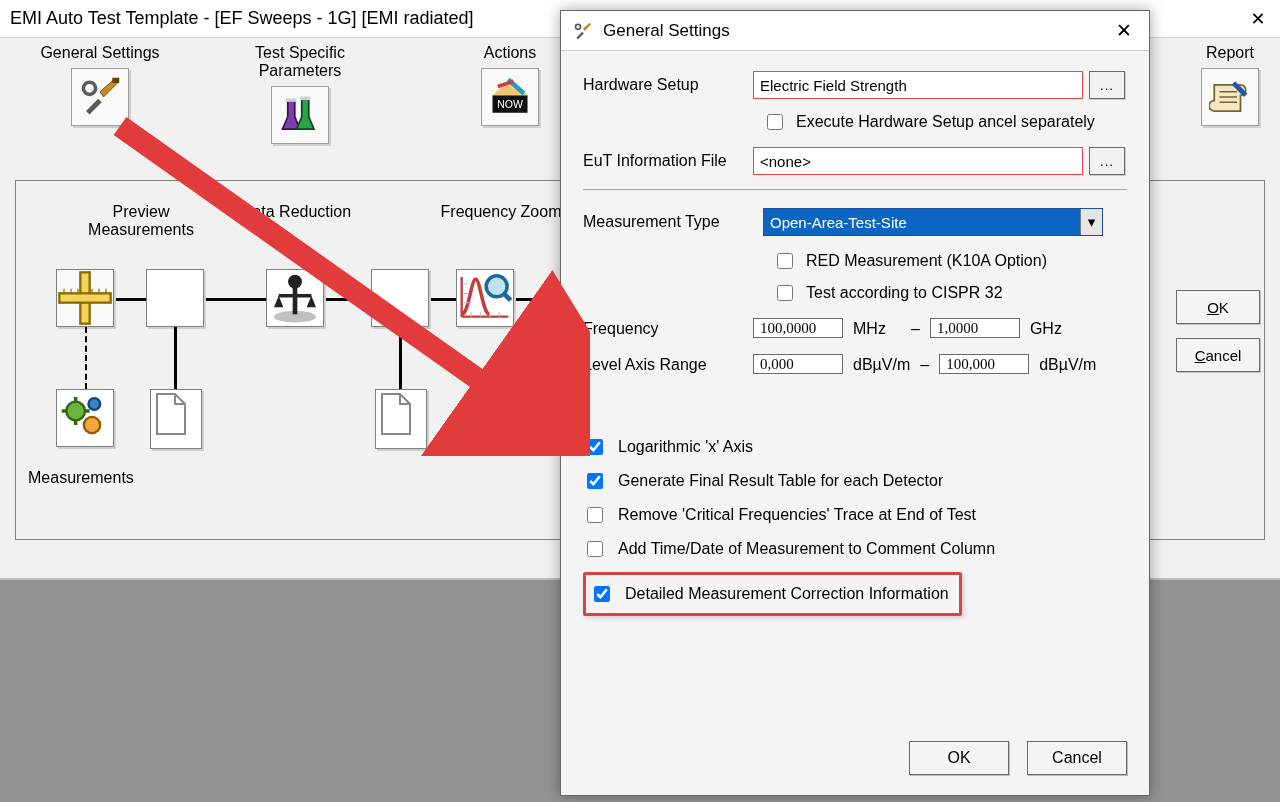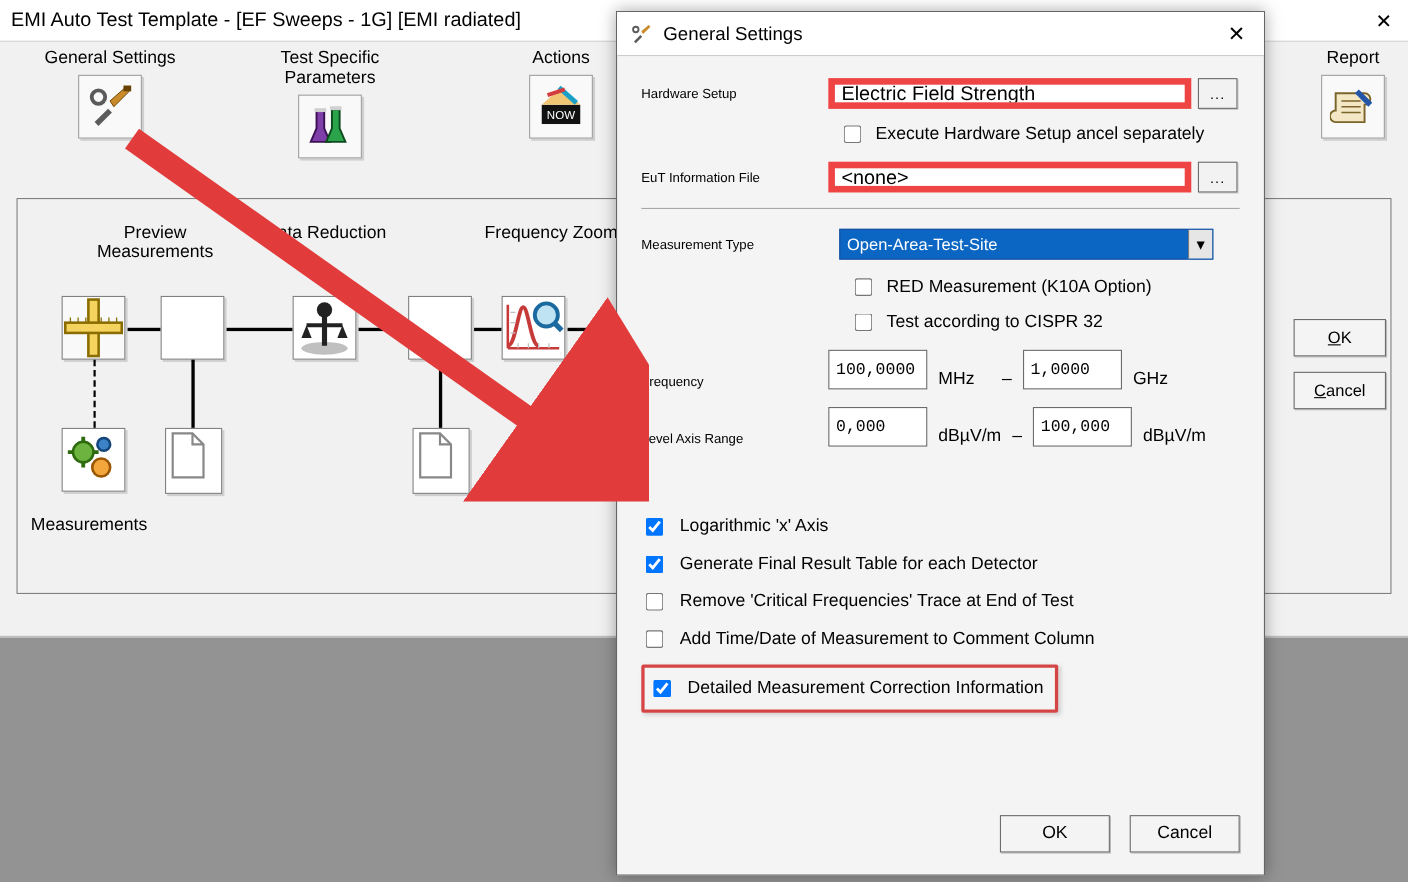--- a/index.html
+++ b/index.html
@@ -103,24 +103,24 @@
   }
   .dlg-title .x{
     margin-left:auto; width:26px; height:26px;
     display:flex; align-items:center; justify-content:center;
     font-size:19px;
   }
   .dlg-body{
     padding:20px 22px;
   }
   .row{ display:flex; align-items:center; margin-bottom:14px; }
-  .lblcol{ width:170px; font-size:12px; }
+  .lblcol{ width:170px; font-size:16px; }
   .txt{
-    height:28px; border:6px solid #ef4444;
-    background:#fff; padding:2px 6px; font-size:18px;
+    height:28px; border:1px solid #ef4444;
+    background:#fff; padding:2px 6px; font-size:15px;
     font-family:inherit;
   }
   .dots{
     width:36px; height:28px; margin-left:6px;
     border:1px solid #6b6b6b; background:#f2f2f2;
     box-shadow:1px 1px 0 #ccc;
     display:flex; align-items:center; justify-content:center;
     letter-spacing:1px;
   }
   .cb{ display:flex; align-items:center; gap:10px; font-size:16px; }
@@ -133,21 +133,21 @@
     font-size:15px;
   }
   .combo .arrow{
     position:absolute; right:0; top:0; width:22px; height:100%;
     background:#e6e6e6; border-left:1px solid #7a7a7a;
     color:#000;
     display:flex; align-items:center; justify-content:center;
   }
   .freqrow{ display:flex; align-items:flex-end; gap:10px; margin-bottom:16px; font-size:16px;}
   .freqrow .lblcol{ width:160px; }
-  .freqrow input{ width:90px; height:36px; border:1px solid #6b6b6b; padding:2px 6px; font-size:15px; font-family:Liberation Mono, monospace; text-align:left;}
+  .freqrow input{ width:90px; height:20px; border:1px solid #6b6b6b; padding:2px 6px; font-size:15px; font-family:Liberation Serif, serif; text-align:left;}
   .freqrow .unit{ min-width:48px; }
   .chkline{ display:flex; align-items:center; gap:12px; font-size:16px; margin:12px 0;}
   .chkline input{ width:16px; height:16px; }
   .highlight-box{
     border:3px solid #d64545;
     padding:8px 10px 8px 4px;
     border-radius:2px;
     display:inline-flex;
     box-shadow:2px 2px 4px rgba(0,0,0,.15);
   }

